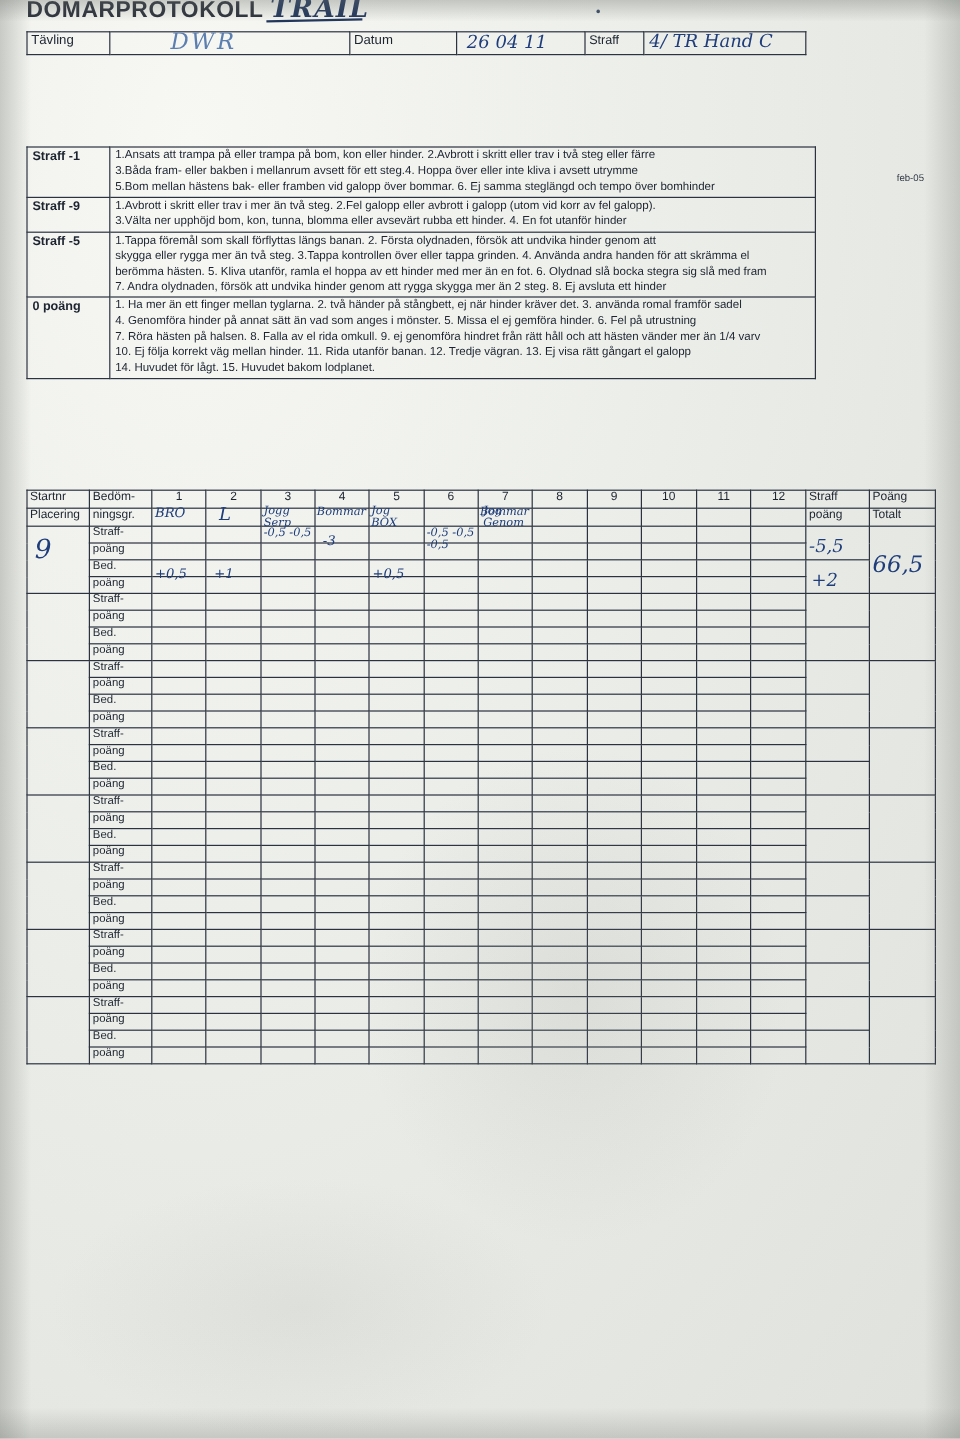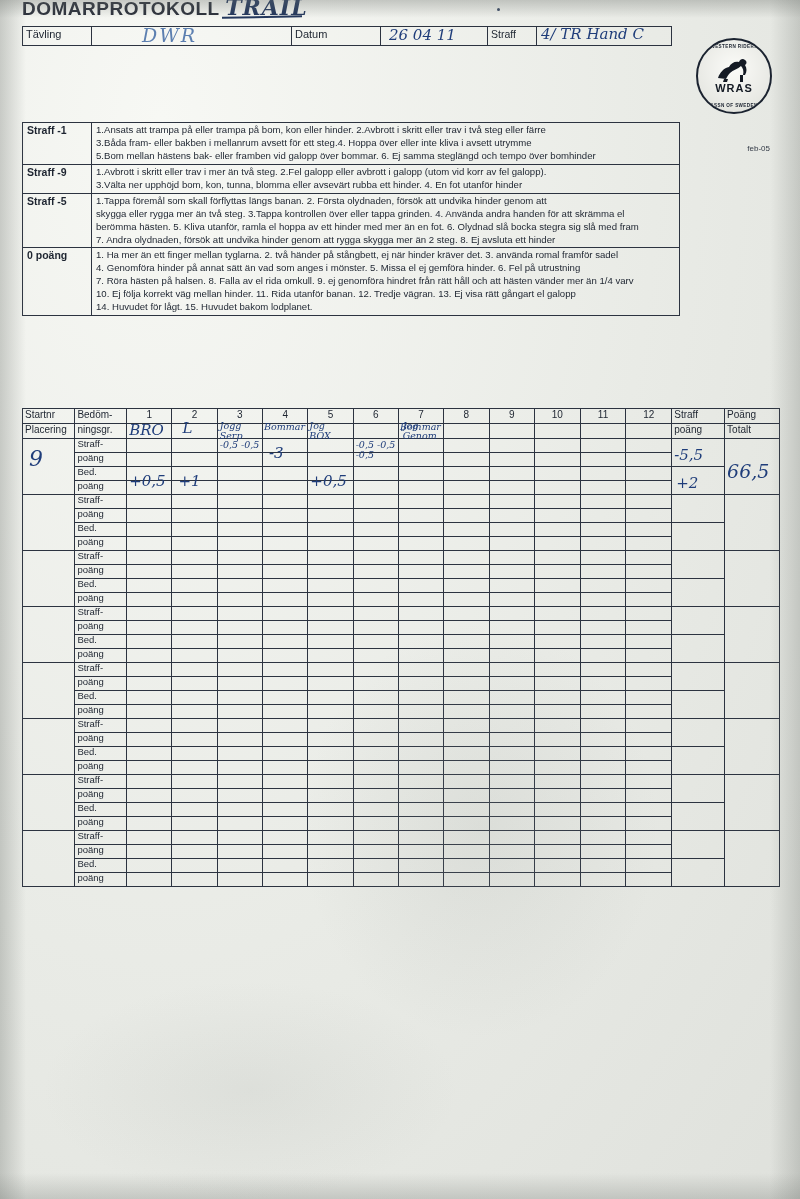--- a/index.html
+++ b/index.html
@@ -228,21 +228,21 @@
     white-space: nowrap;
   }
   #grid .r1 td { height: 13px; }
   #grid .r2 td { height: 13px; }
   #grid .r3 td { height: 13px; }
   #grid .r4 td { height: 13px; }
   .cellhand {
     font-family: "DejaVu Serif", serif;
     font-style: italic;
     color: #1f3d7a;
-    font-size: 15px;
+    font-size: 11px;
     white-space: nowrap;
   }
   .cellhand.small { font-size: 9.5px; }
   .cellhand.big { font-size: 15px; }
 </style>
 </head>
 <body>
 
 <div id="sheet">
 
@@ -265,29 +265,20 @@
         <span class="hand-md" style="position:absolute;left:8px;top:0;">26 04 11</span>
       </td>
       <td style="width:42px;">Straff</td>
       <td style="width:128px;position:relative;">
         <span class="hand-md" style="position:absolute;left:4px;top:-1px;">4/ TR Hand C</span>
       </td>
     </tr>
   </tbody>
     </table>
 
-  <div id="logo">
-    <div class="ring-text rt-top">WESTERN RIDERS</div>
-    <svg class="horse" viewBox="0 0 44 26">
-      <path fill="currentColor" d="M6 22 C8 16 12 12 17 11 C19 7 23 5 27 6 C28 3 31 2 33 4 C35 5 35 8 33 9 C35 12 35 16 33 19 L31 19 C32 15 31 12 29 10 C26 13 21 14 18 17 C16 19 15 21 14 23 Z M20 10 C21 8 24 7 26 8 L25 10 Z"></path>
-      <path fill="currentColor" d="M12 23 L16 23 L15 26 L11 26 Z M28 19 L31 19 L31 26 L28 26 Z"></path>
-    </svg>
-    <div class="brand">WRAS</div>
-    <div class="ring-text rt-bot">ASSN OF SWEDEN</div>
-  </div>
 
   <table class="tbl" id="rules">
     <tbody>
     <tr>
       <td class="rowlbl">Straff -1</td>
       <td class="body">
         <div>1.Ansats att trampa på eller trampa på bom, kon eller hinder. 2.Avbrott i skritt eller trav i två steg eller färre</div>
         <div>3.Båda fram- eller bakben i mellanrum avsett för ett steg.4. Hoppa över eller inte kliva i avsett utrymme</div>
         <div>5.Bom mellan hästens bak- eller framben vid galopp över bommar. 6. Ej samma steglängd och tempo över bomhinder</div>
       </td>

